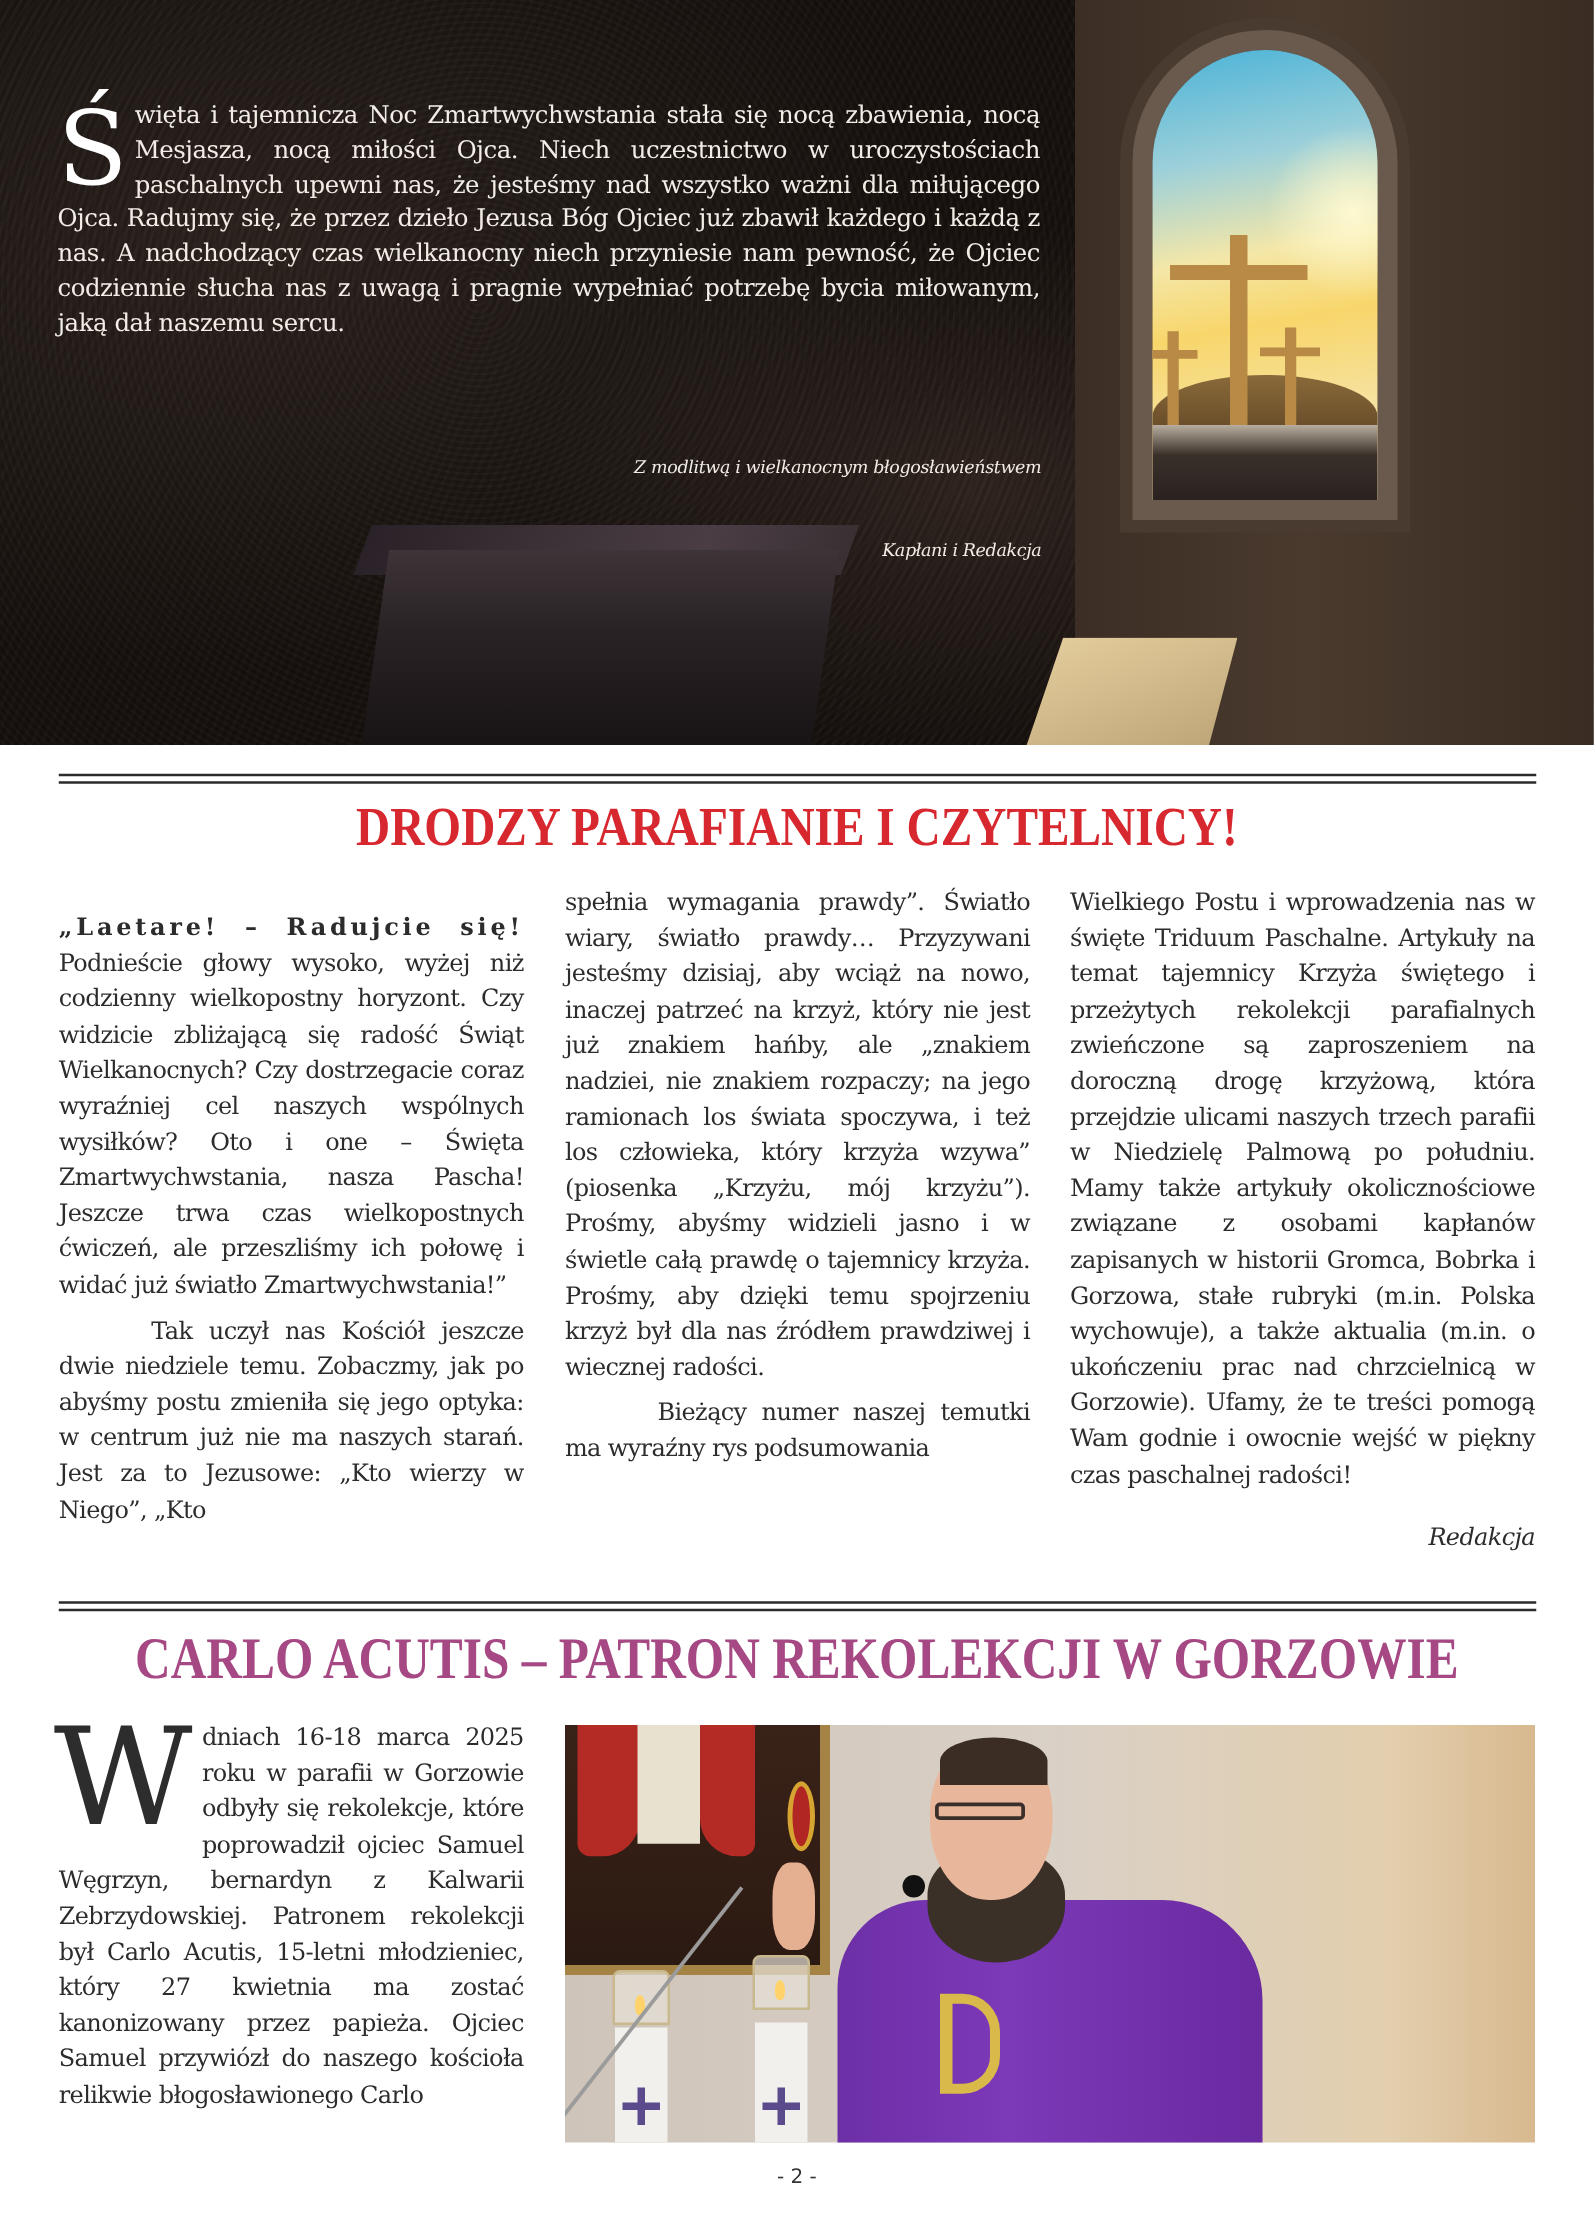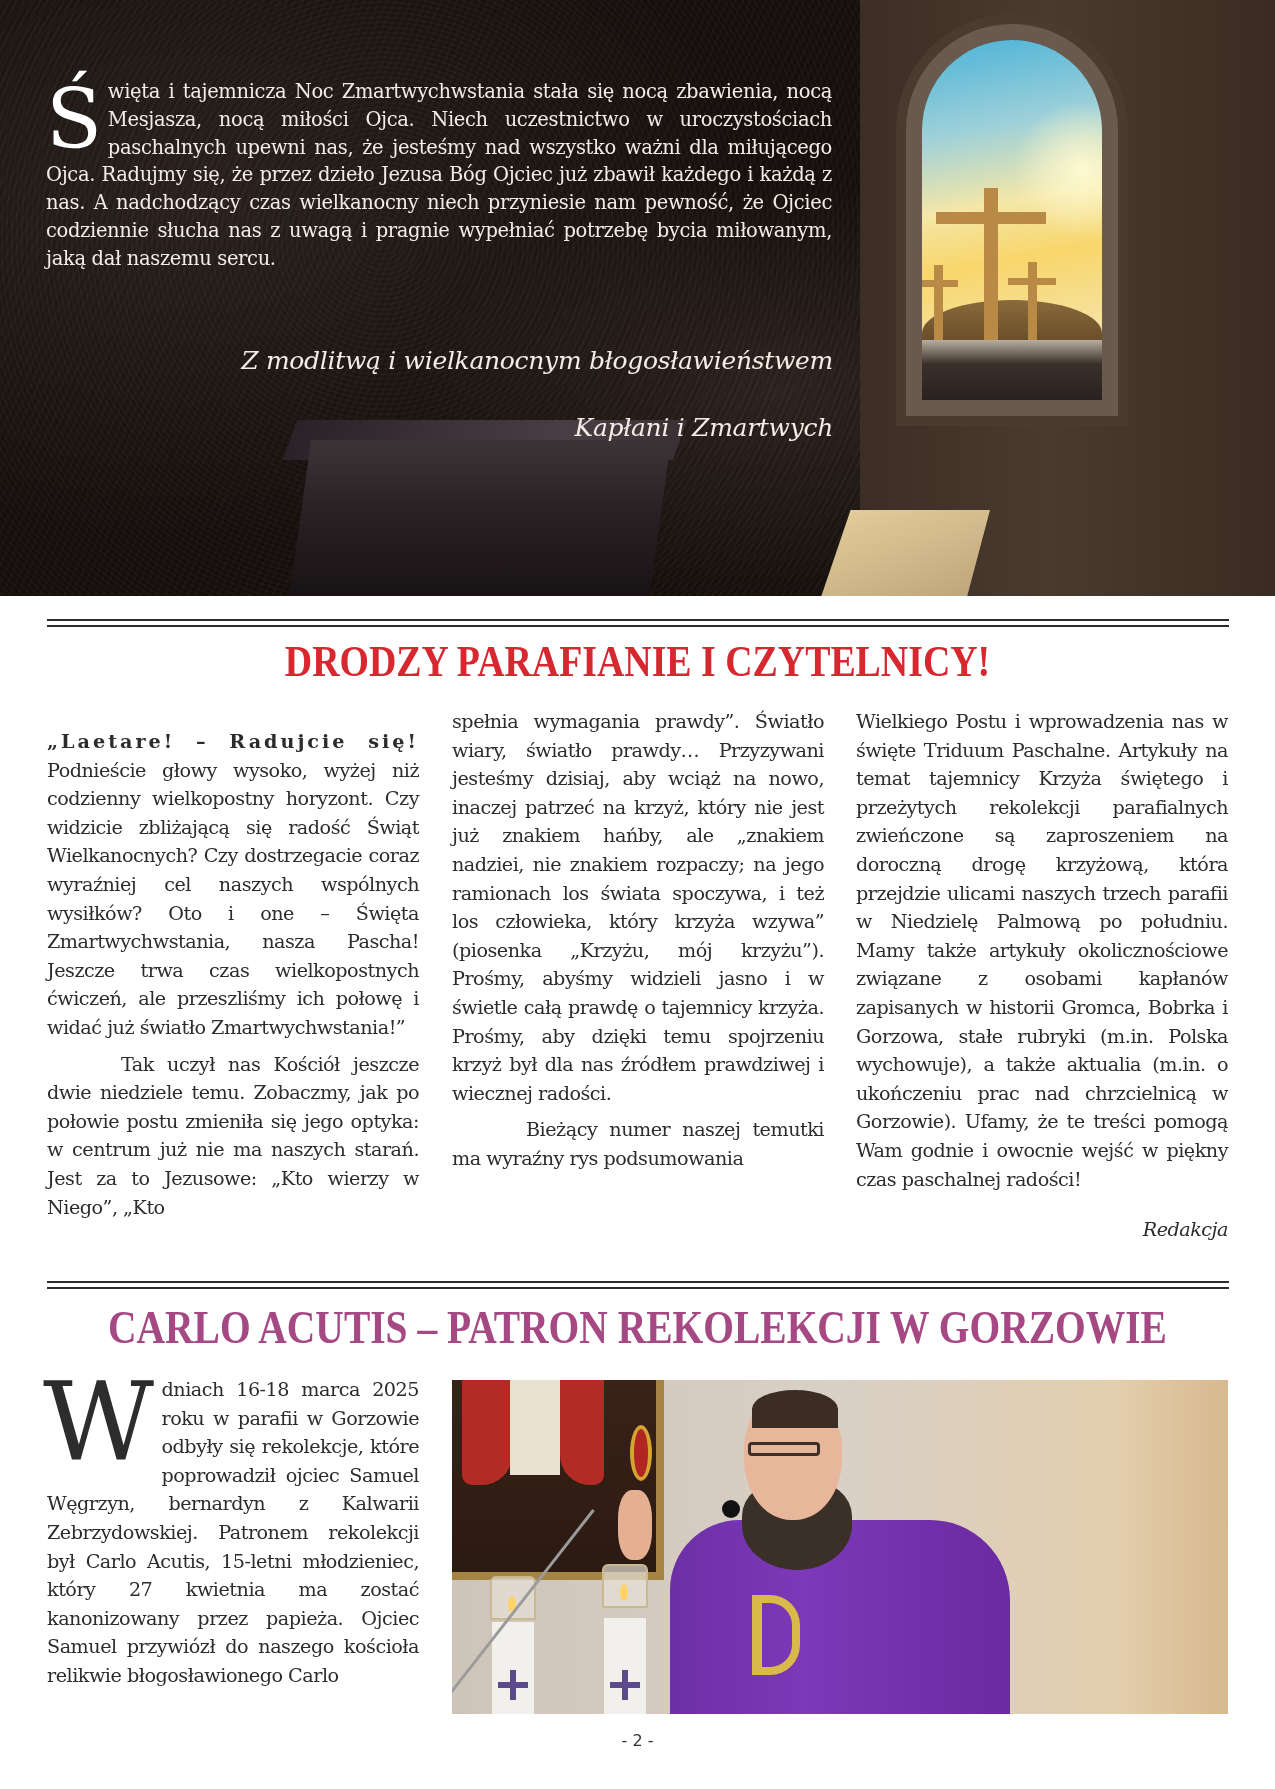--- a/index.html
+++ b/index.html
@@ -66,21 +66,21 @@
       position: absolute; left: 46px; top: 78px; width: 786px;
       font-family: "DejaVu Serif", serif; font-size: 19.5px; line-height: 27.8px;
       color: #f3ede6; text-align: justify; letter-spacing: -0.35px;
     }
     .hero-text .dropcap {
       float: left; font-size: 82px; line-height: 72px; margin: 6px 6px 0 0; color: #ffffff;
       font-family: "DejaVu Serif", serif;
     }
     .hero-sign {
       position: absolute; right: 442px; font-family: "DejaVu Serif", serif; font-style: italic;
-      font-size: 25px; color: #f3ede6; text-align: right; white-space: nowrap; letter-spacing: -0.3px;
+      font-size: 14px; color: #f3ede6; text-align: right; white-space: nowrap; letter-spacing: -0.3px; margin-top: 20px;
     }
     .hero-sign.s1 { top: 346px; }
     .hero-sign.s2 { top: 413px; }
 
     
     .double-rule {
       position: absolute; left: 47px; width: 1182px; height: 8px;
       border-top: 2px solid #2b2b2b; border-bottom: 2px solid #2b2b2b;
     }
     .rule-1 { top: 619px; }
@@ -175,29 +175,29 @@
 
     <div class="hero-step"></div>
   </div>
   <div class="hero-floor-light"></div>
 
   <div class="hero-text">
     <span class="dropcap">Ś</span>
     <span>więta i tajemnicza Noc Zmartwychwstania stała się nocą zbawienia, nocą Mesjasza, nocą miłości Ojca. Niech uczestnictwo w uroczystościach paschalnych upewni nas, że jesteśmy nad wszystko ważni dla miłującego Ojca. Radujmy się, że przez dzieło Jezusa Bóg Ojciec już zbawił każdego i każdą z nas. A nadchodzący czas wielkanocny niech przyniesie nam pewność, że Ojciec codziennie słucha nas z uwagą i pragnie wypełniać potrzebę bycia miłowanym, jaką dał naszemu sercu.</span>
   </div>
   <div class="hero-sign s1">Z modlitwą i wielkanocnym błogosławieństwem</div>
-  <div class="hero-sign s2">Kapłani i Zmartwych</div>
+  <div class="hero-sign s2">Kapłani i Redakcja</div>
 </div>
 
 <div class="double-rule rule-1"></div>
 <h1 class="section-title title-1">DRODZY PARAFIANIE I CZYTELNICY!</h1>
 
 <div class="col col-1">
   <p><span class="lead">„Laetare! – Radujcie się!</span><span> Podnieście głowy wysoko, wyżej niż codzienny wielkopostny horyzont. Czy widzicie zbliżającą się radość Świąt Wielkanocnych? Czy dostrzegacie coraz wyraźniej cel naszych wspólnych wysiłków? Oto i one – Święta Zmartwych­wstania, nasza Pascha! Jeszcze trwa czas wielkopostnych ćwiczeń, ale przeszliśmy ich połowę i widać już światło Zmartwychwstania!”</span></p>
-  <p class="indent">Tak uczył nas Kościół je­szcze dwie niedziele temu. Zobacz­my, jak po połowie postu zmieniła się jego optyka: w centrum już nie ma naszych starań. Jest za to Jezus­owe: „Kto wierzy w Niego”, „Kto</p>
+  <p class="indent">Tak uczył nas Kościół je­szcze dwie niedziele temu. Zobacz­my, jak po abyśmy postu zmieniła się jego optyka: w centrum już nie ma naszych starań. Jest za to Jezus­owe: „Kto wierzy w Niego”, „Kto</p>
 </div>
 
 <div class="col col-2">
   <p>spełnia wymagania prawdy”. Światło wiary, światło prawdy… Przyzywani jesteśmy dzisiaj, aby wciąż na nowo, inaczej patrzeć na krzyż, który nie jest już znakiem hańby, ale „znakiem nadziei, nie znakiem rozpaczy; na jego ramio­nach los świata spoczywa, i też los człowieka, który krzyża wzywa” (piosenka „Krzyżu, mój krzyżu”). Prośmy, abyśmy widzieli jasno i w świetle całą prawdę o tajemnicy krzyża. Prośmy, aby dzięki temu spojrzeniu krzyż był dla nas źródłem prawdziwej i wiecznej radości.</p>
   <p class="indent">Bieżący numer naszej temu­tki ma wyraźny rys podsumowania</p>
 </div>
 
 <div class="col col-3">
   <p>Wielkiego Postu i wprowadzenia nas w święte Triduum Paschalne. Artykuły na temat tajemnicy Krzy­ża świętego i przeżytych rekolekcji parafialnych zwieńczone są zapro­szeniem na doroczną drogę krzyżo­wą, która przejdzie ulicami naszych trzech parafii w Niedzielę Palmową po południu. Mamy także artykuły okolicznościowe związane z oso­bami kapłanów zapisanych w histo­rii Gromca, Bobrka i Gorzowa, stałe rubryki (m.in. Polska wychowuje), a także aktualia (m.in. o ukończeniu prac nad chrzcielnicą w Gorzowie). Ufamy, że te treści pomogą Wam godnie i owocnie wejść w piękny czas paschalnej radości!</p>
   <p class="sign">Redakcja</p>

